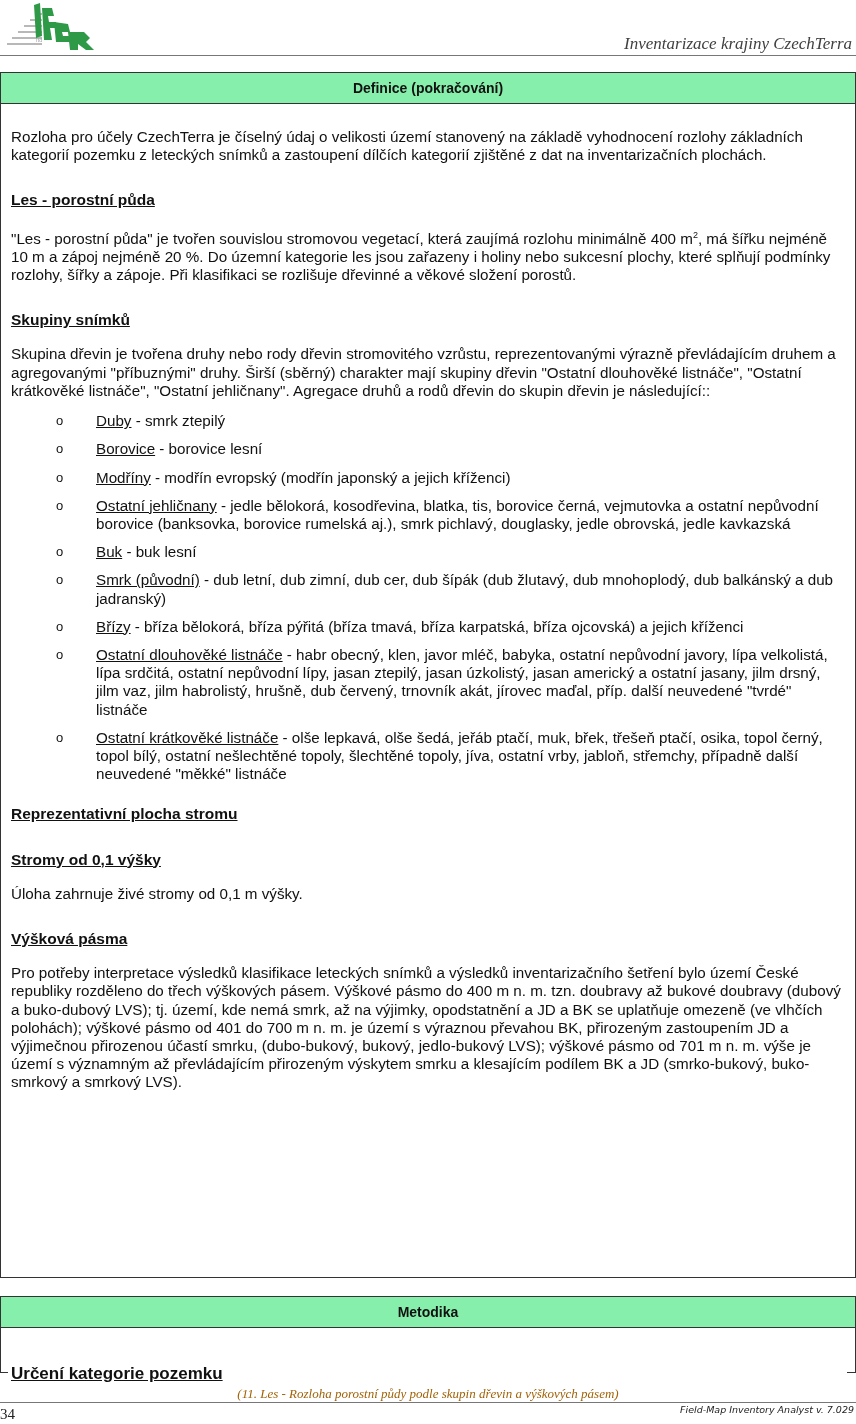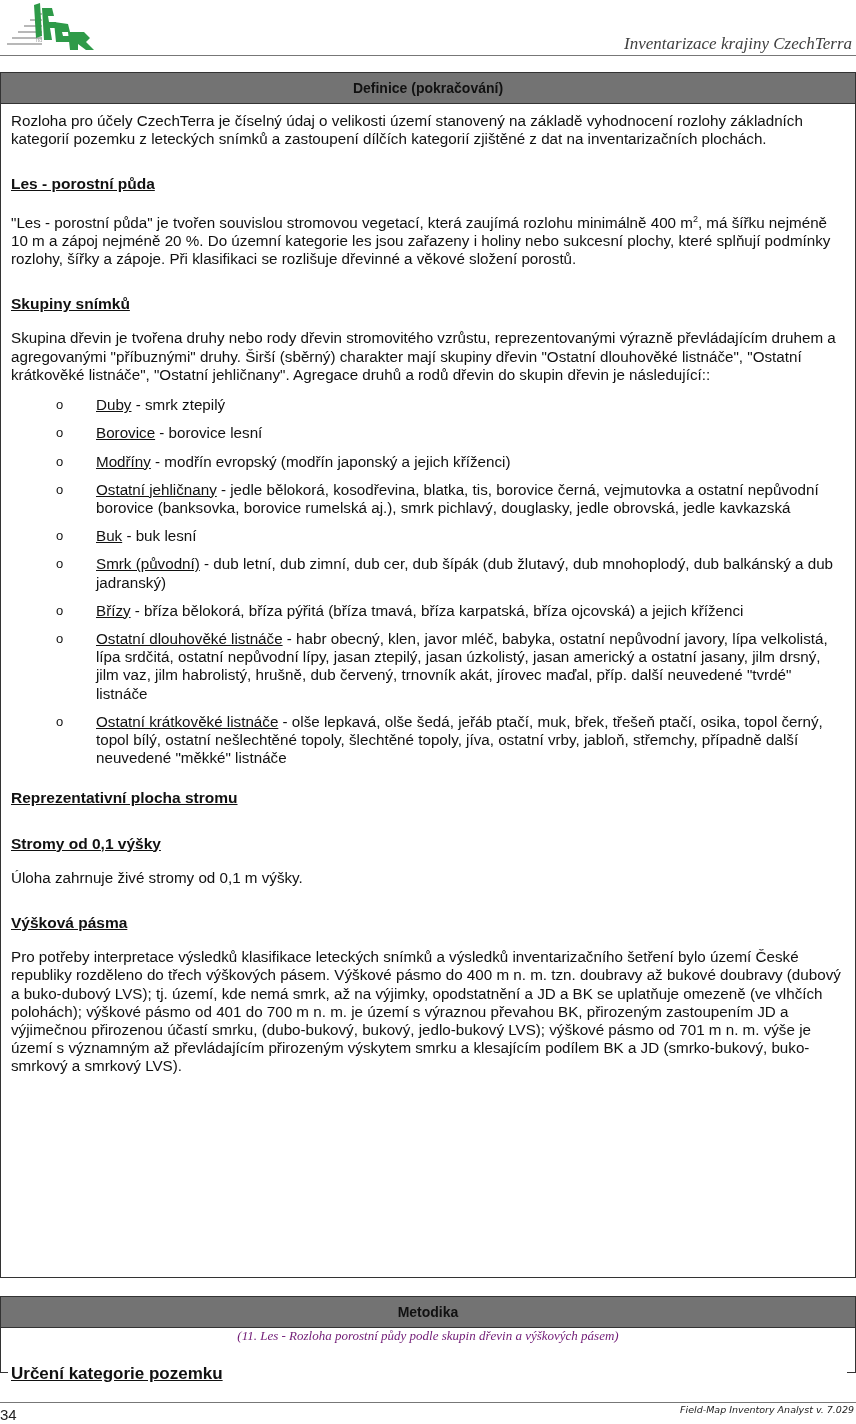--- a/index.html
+++ b/index.html
@@ -4,43 +4,43 @@
 <style>
   html, body { margin: 0; padding: 0; background: #ffffff; }
   body { width: 856px; height: 1424px; position: relative; overflow: hidden;
          font-family: "Liberation Sans", sans-serif; color: #111; }
   .logo { position: absolute; left: 4px; top: 2px; width: 92px; height: 50px; }
   .header-title { position: absolute; right: 4px; top: 34px;
         font-family: "Liberation Serif", serif; font-style: italic; font-size: 17px; color: #404040; }
   .header-rule { position: absolute; left: 0; right: 0; top: 55px; height: 0; border-top: 1.5px solid #777; }
 
   .box { position: absolute; left: 0; width: 854px; border: 1px solid #333; background: #fff; }
-  .box-head { background: #737373; border-bottom: 1px solid #333; height: 30px;
+  .box-head { background: #86efac; border-bottom: 1px solid #333; height: 30px;
         display: flex; align-items: center; justify-content: center;
         font-weight: bold; font-size: 14px; color: #111; }
   .box1 { top: 72px; height: 1204px; }
   .box2 { top: 1296px; height: 76px; border-bottom: none; }
   .content { padding: 0 10px; font-size: 15.2px; line-height: 18.2px; }
   .para { margin: 0; }
   .heading { font-weight: bold; text-decoration: underline; font-size: 15.5px; margin: 0; }
   .u { text-decoration: underline; }
 
   ul.groups { list-style: none; margin: 0; padding: 0; }
   ul.groups li { position: relative; padding-left: 85px; margin: 0 0 10px 0; }
   ul.groups li .bullet { position: absolute; left: 45px; top: 0; font-size: 13px; }
 
   .box2-bottom-left { position: absolute; left: 0; top: 1372px; width: 8px; border-top: 1px solid #333; }
   .box2-bottom-right { position: absolute; right: 1px; top: 1372px; width: 8px; border-top: 1px solid #333; }
 
   .subheading { position: absolute; left: 11px; top: 1364px; font-weight: bold; text-decoration: underline;
         font-size: 17px; color: #111; }
-  .caption { position: absolute; left: 0; right: 0; top: 1328px; text-align: center;
-        font-family: "Liberation Serif", serif; font-style: italic; font-size: 13px; color: #701a75; }
+  .caption { position: absolute; left: 0; right: 0; top: 1386px; text-align: center;
+        font-family: "Liberation Serif", serif; font-style: italic; font-size: 13px; color: #a16207; }
   .footer-rule { position: absolute; left: 0; right: 0; top: 1402px; border-top: 1.5px solid #777; }
-  .page-num { position: absolute; left: 0; top: 1406px; font-family: Liberation Sans, sans-serif; font-size: 15px; color: #222; }
+  .page-num { position: absolute; left: 0; top: 1406px; font-family: Liberation Serif, serif; font-size: 15px; color: #222; }
   .footer-app { position: absolute; right: 2px; top: 1404px; font-style: italic; font-size: 9.5px; color: #222;
         font-family: "DejaVu Sans", sans-serif; }
 </style>
 </head>
 <body>
 
 <svg class="logo" viewBox="0 0 92 50">
 
   <g stroke="#b8b8b8" stroke-width="2" fill="none">
     <line x1="32" y1="12" x2="38" y2="12"></line>
@@ -58,21 +58,21 @@
     <polygon points="64,30 80,30 86,36 82,40 90,48 82,48 74,42 74,48 66,48"></polygon>
   </g>
   <text x="32" y="40" font-size="5" fill="#999" font-family="DejaVu Sans, sans-serif">ltd</text>
 </svg>
 <div class="header-title">Inventarizace krajiny CzechTerra</div>
 <div class="header-rule"></div>
 
 <div class="box box1">
   <div class="box-head">Definice (pokračování)</div>
   <div class="content">
-    <p class="para" style="margin-top:8px;">Rozloha pro účely CzechTerra je číselný údaj o velikosti území stanovený na základě vyhodnocení rozlohy základních kategorií pozemku z leteckých snímků a zastoupení dílčích kategorií zjištěné z dat na inventarizačních plochách.</p>
+    <p class="para" style="margin-top:24px;">Rozloha pro účely CzechTerra je číselný údaj o velikosti území stanovený na základě vyhodnocení rozlohy základních kategorií pozemku z leteckých snímků a zastoupení dílčích kategorií zjištěné z dat na inventarizačních plochách.</p>
 
     <p class="heading" style="margin-top:27px;">Les - porostní půda</p>
     <p class="para" style="margin-top:16px;"><span>"Les - porostní půda" je tvořen souvislou stromovou vegetací, která zaujímá rozlohu minimálně 400 m</span><sup style="font-size:9px;">2</sup><span>, má šířku nejméně 10 m a zápoj nejméně 20 %. Do územní kategorie les jsou zařazeny i holiny nebo sukcesní plochy, které splňují podmínky rozlohy, šířky a zápoje. Při klasifikaci se rozlišuje dřevinné a věkové složení porostů.</span></p>
 
     <p class="heading" style="margin-top:27px;">Skupiny snímků</p>
     <p class="para" style="margin-top:16px;">Skupina dřevin je tvořena druhy nebo rody dřevin stromovitého vzrůstu, reprezentovanými výrazně převládajícím druhem a agregovanými "příbuznými" druhy. Širší (sběrný) charakter mají skupiny dřevin "Ostatní dlouhověké listnáče", "Ostatní krátkověké listnáče", "Ostatní jehličnany". Agregace druhů a rodů dřevin do skupin dřevin je následující::</p>
 
     <ul class="groups" style="margin-top:12px;">
       <li><span class="bullet">o</span><span class="u">Duby</span><span> - smrk ztepilý</span></li>
       <li><span class="bullet">o</span><span class="u">Borovice</span><span> - borovice lesní</span></li>

